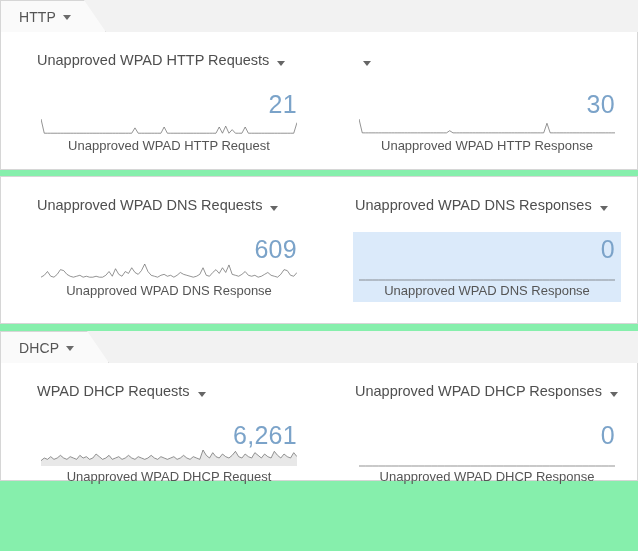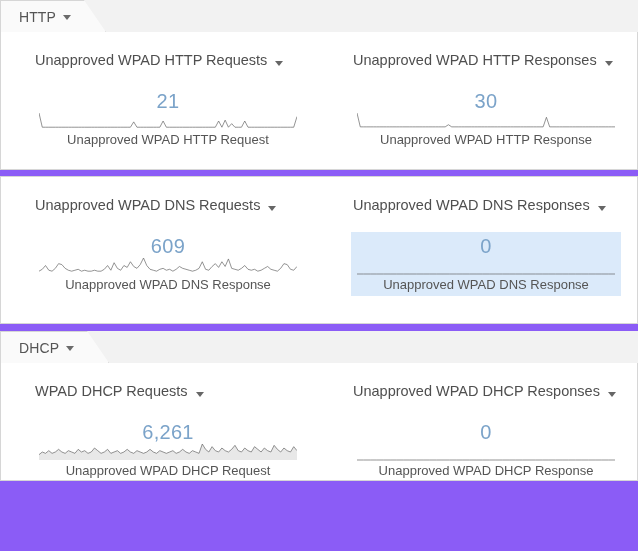--- a/index.html
+++ b/index.html
@@ -12,21 +12,21 @@
     background: #f2f2f2;
     font-family: "Liberation Sans", sans-serif;
     -webkit-font-smoothing: antialiased;
     overflow: hidden;
   }
 
   .dashboard {
     width: 638px;
     height: 551px;
     box-sizing: border-box;
-    background: #8b5cf6;
+    background: #86efac;
     display: flex;
     flex-direction: column;
   }
 
   
   .section {
     position: relative;
     background: #f2f2f2;
     flex: 0 0 auto;
   }
@@ -79,23 +79,22 @@
   .panel-row {
     display: flex;
     background: #ffffff;
     border: 1px solid #d6d6d6;
     box-sizing: border-box;
     margin-top: -1px;
   }
   .panel {
     flex: 1 1 50%;
     box-sizing: border-box;
-    padding: 14px 16px 16px 4px;
+    padding: 14px 16px 16px 34px;
     min-width: 0;
-    margin-left: 28px;
   }
 
   .panel-title {
     font-size: 14.5px;
     color: #4f4f4f;
     margin: 6px 0 0 2px;
     white-space: nowrap;
     line-height: 1.2;
     cursor: pointer;
     display: inline-block;
@@ -105,22 +104,22 @@
   
   .sv {
     margin-top: 18px;
     padding: 4px 6px 2px 6px;
     box-sizing: border-box;
   }
   .sv.highlight {
     background: #dbeafa;
   }
   .sv-number {
-    text-align: center;
-    font-size: 20px;
+    text-align: right;
+    font-size: 25px;
     color: #7ba3c9;
     line-height: 1.05;
     font-weight: normal;
     letter-spacing: .3px;
   }
   .sv-spark {
     height: 22px;
     margin-top: -2px;
     display: block;
     width: 100%;
@@ -161,21 +160,21 @@
           <div class="sv-number">21</div>
           <svg class="sv-spark" preserveAspectRatio="none" viewBox="0 0 100 22">
               <path d="M0.00,3.00 L1.27,17.22 L2.53,17.22 L3.80,17.22 L5.06,17.22 L6.33,17.22 L7.59,17.22 L8.86,17.22 L10.13,17.22 L11.39,17.22 L12.66,17.22 L13.92,17.22 L15.19,17.22 L16.46,17.22 L17.72,17.22 L18.99,17.22 L20.25,17.22 L21.52,17.22 L22.78,17.22 L24.05,17.22 L25.32,17.22 L26.58,17.22 L27.85,17.22 L29.11,17.22 L30.38,17.22 L31.65,17.22 L32.91,17.22 L34.18,17.22 L35.44,17.22 L36.71,11.89 L37.97,17.22 L39.24,17.22 L40.51,17.22 L41.77,17.22 L43.04,17.22 L44.30,17.22 L45.57,17.22 L46.84,17.22 L48.10,11.00 L49.37,17.22 L50.63,17.22 L51.90,17.22 L53.16,17.22 L54.43,17.22 L55.70,17.22 L56.96,17.22 L58.23,17.22 L59.49,17.22 L60.76,17.22 L62.03,17.22 L63.29,17.22 L64.56,17.22 L65.82,17.22 L67.09,17.22 L68.35,17.22 L69.62,11.00 L70.89,17.22 L72.15,10.11 L73.42,17.22 L74.68,13.67 L75.95,17.22 L77.22,17.22 L78.48,17.22 L79.75,11.00 L81.01,17.22 L82.28,17.22 L83.54,17.22 L84.81,17.22 L86.08,17.22 L87.34,17.22 L88.61,17.22 L89.87,17.22 L91.14,17.22 L92.41,17.22 L93.67,17.22 L94.94,17.22 L96.20,17.22 L97.47,17.22 L98.73,17.22 L100.00,6.56" fill="none" stroke="#666" stroke-width="0.7" vector-effect="non-scaling-stroke"></path>
             </svg>
           <div class="sv-caption">Unapproved WPAD HTTP Request</div>
         </div>
       </div>
 
       <div class="panel">
         <div class="panel-title">
-          <span>Unapproved WPAD HTTP Responses</span><span class="caret"></span>
+          <span class="caret"></span>
         </div>
         <div class="sv">
           <div class="sv-number">30</div>
           <svg class="sv-spark" preserveAspectRatio="none" viewBox="0 0 100 22">
               <path d="M0.00,3.00 L1.27,16.87 L2.53,16.87 L3.80,16.87 L5.06,16.87 L6.33,16.87 L7.59,16.87 L8.86,16.87 L10.13,16.87 L11.39,16.87 L12.66,16.87 L13.92,16.87 L15.19,16.87 L16.46,16.87 L17.72,16.87 L18.99,16.87 L20.25,16.87 L21.52,16.87 L22.78,16.87 L24.05,16.87 L25.32,16.87 L26.58,16.87 L27.85,16.87 L29.11,16.87 L30.38,16.87 L31.65,16.87 L32.91,16.87 L34.18,16.87 L35.44,14.73 L36.71,16.87 L37.97,16.87 L39.24,16.87 L40.51,16.87 L41.77,16.87 L43.04,16.87 L44.30,16.87 L45.57,16.87 L46.84,16.87 L48.10,16.87 L49.37,16.87 L50.63,16.87 L51.90,16.87 L53.16,16.87 L54.43,16.87 L55.70,16.87 L56.96,16.87 L58.23,16.87 L59.49,16.87 L60.76,16.87 L62.03,16.87 L63.29,16.87 L64.56,16.87 L65.82,16.87 L67.09,16.87 L68.35,16.87 L69.62,16.87 L70.89,16.87 L72.15,16.87 L73.42,7.27 L74.68,16.87 L75.95,16.87 L77.22,16.87 L78.48,16.87 L79.75,16.87 L81.01,16.87 L82.28,16.87 L83.54,16.87 L84.81,16.87 L86.08,16.87 L87.34,16.87 L88.61,16.87 L89.87,16.87 L91.14,16.87 L92.41,16.87 L93.67,16.87 L94.94,16.87 L96.20,16.87 L97.47,16.87 L98.73,16.87 L100.00,16.87" fill="none" stroke="#666" stroke-width="0.7" vector-effect="non-scaling-stroke"></path>
             </svg>
           <div class="sv-caption">Unapproved WPAD HTTP Response</div>
         </div>
       </div>
 

